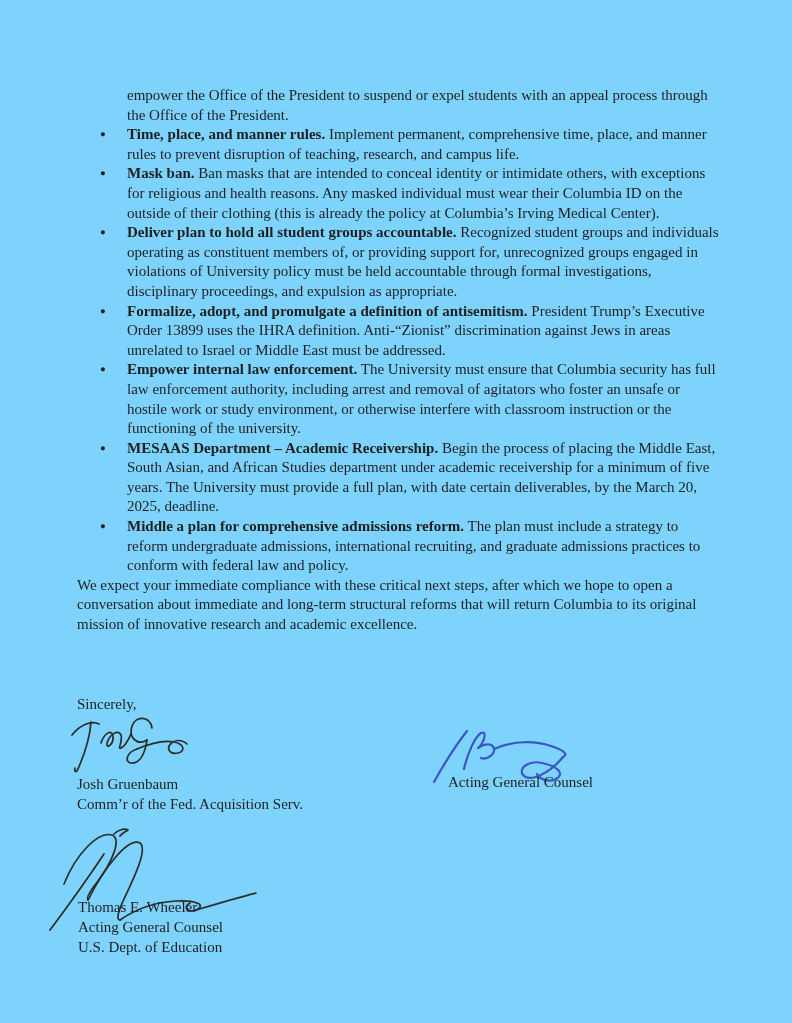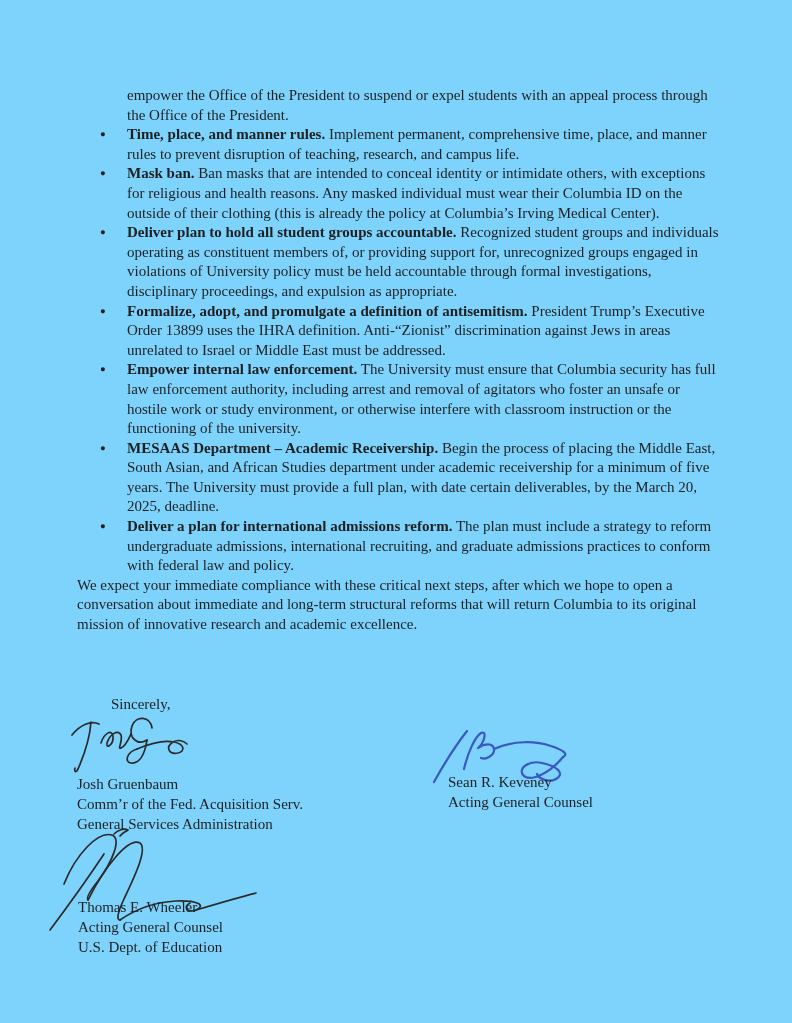--- a/index.html
+++ b/index.html
@@ -7,21 +7,21 @@
     position:relative;width:792px;height:1023px;background:#7dd3fc;overflow:hidden;
     font-family:"Liberation Serif","DejaVu Serif",serif;color:#1f1f21;
   }
   .content{position:absolute;left:77px;top:86px;width:642px;font-size:15px;line-height:19.6px;}
   .continuation{margin:0 0 0 50px;width:592px;}
   ul.bullets{list-style:none;margin:0;padding:0;}
   ul.bullets li{position:relative;padding-left:50px;width:592px;}
   .marker{position:absolute;left:23px;top:0;font-size:9.5px;line-height:19.6px;color:#1f1f21;}
   .b-lead{font-weight:bold;}
   .closing{margin:0 0 0 0;width:642px;}
-  .sincerely{position:absolute;left:77px;top:694px;font-size:15px;line-height:20px;margin-left:34px;}
+  .sincerely{position:absolute;left:77px;top:694px;font-size:15px;line-height:20px;}
   .sig-text{position:absolute;font-size:15px;line-height:20px;white-space:nowrap;}
   .sig-text-gruenbaum{left:77px;top:774px;}
   .sig-text-keveney{left:448px;top:772px;}
   .sig-text-wheeler{left:78px;top:897px;}
   svg.sig{position:absolute;pointer-events:none;}
   .sig-gruenbaum{left:66px;top:706px;}
   .sig-keveney{left:430px;top:720px;}
   .sig-wheeler{left:44px;top:820px;}
 </style>
 </head>
@@ -59,21 +59,21 @@
         <span class="b-lead">Empower internal law enforcement.</span>
         <span>The University must ensure that Columbia security has full law enforcement authority, including arrest and removal of agitators who foster an unsafe or hostile work or study environment, or otherwise interfere with classroom instruction or the functioning of the university.</span>
       </li>
       <li>
         <span class="marker">●</span>
         <span class="b-lead">MESAAS Department – Academic Receivership.</span>
         <span>Begin the process of placing the Middle East, South Asian, and African Studies department under academic receivership for a minimum of five years. The University must provide a full plan, with date certain deliverables, by the March 20, 2025, deadline.</span>
       </li>
       <li>
         <span class="marker">●</span>
-        <span class="b-lead">Deliver a plan for international admissions reform.</span>
+        <span class="b-lead">Middle a plan for comprehensive admissions reform.</span>
         <span>The plan must include a strategy to reform undergraduate admissions, international recruiting, and graduate admissions practices to conform with federal law and policy.</span>
       </li>
     </ul>
 
     <p class="closing">We expect your immediate compliance with these critical next steps, after which we hope to open a conversation about immediate and long-term structural reforms that will return Columbia to its original mission of innovative research and academic excellence.</p>
   </div>
 
   <div class="sincerely">Sincerely,</div>
 
   <svg class="sig sig-gruenbaum" width="130" height="74" viewBox="0 0 130 74">
@@ -103,25 +103,23 @@
       <path d="M44,80 C60,48 84,17 96,23 C104,29 90,58 80,79 C74,92 72,100 76,100"></path>
       <path d="M76,100 C92,89 112,82 132,81 C152,80 163,85 152,90 C144,93 138,87 146,83"></path>
       <path d="M152,90 C172,84 192,78 212,73"></path>
       <path d="M70,14 C74,10 80,8 84,10 C81,12 78,13 76,16"></path>
     </g>
   </svg>
 
   <div class="sig-text sig-text-gruenbaum">
     <div>Josh Gruenbaum</div>
     <div>Comm’r of the Fed. Acquisition Serv.</div>
-    <div>General Services Administration</div>
   </div>
 
   <div class="sig-text sig-text-keveney">
-    <div>Sean R. Keveney</div>
     <div>Acting General Counsel</div>
   </div>
 
   <div class="sig-text sig-text-wheeler">
     <div>Thomas E. Wheeler</div>
     <div>Acting General Counsel</div>
     <div>U.S. Dept. of Education</div>
   </div>
 
 </div>

